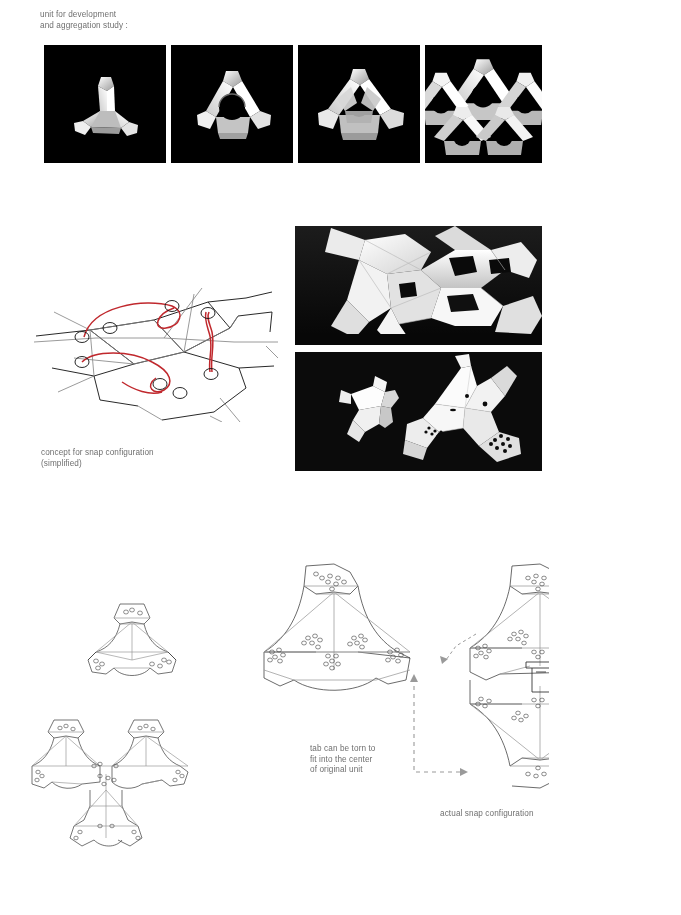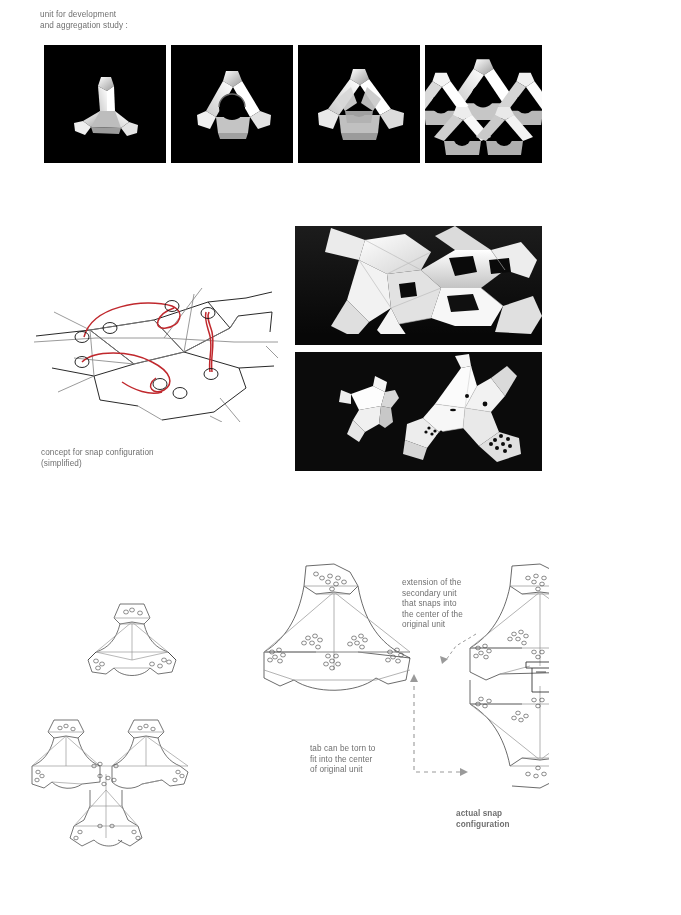--- a/index.html
+++ b/index.html
@@ -530,25 +530,20 @@
       </g>
       <g fill="none" stroke="#9a9a9a" stroke-width="1.1" stroke-dasharray="4,4">
         <path d="M22,118 L22,212 L70,212"></path>
       </g>
       <polygon points="22,114 18,122 26,122" fill="#9a9a9a"></polygon>
       <polygon points="76,212 68,208 68,216" fill="#9a9a9a"></polygon>
       <polygon points="50,104 48,96 56,99" fill="#9a9a9a"></polygon>
     </svg>
   </div>
 
-  <div class="caption" style="left:402px; top:578px;">extension of the
-secondary unit
-that snaps into
-the center of the
-original unit</div>
 
   <div class="caption" style="left:310px; top:744px;">tab can be torn to
 fit into the center
 of original unit</div>
 
-  <div class="caption" style="left:456px; top:809px;font-weight:bold;">actual snap configuration</div>
+  <div class="caption" style="left:440px; top:809px;">actual snap configuration</div>
 
 </div>
 
 </body></html>

